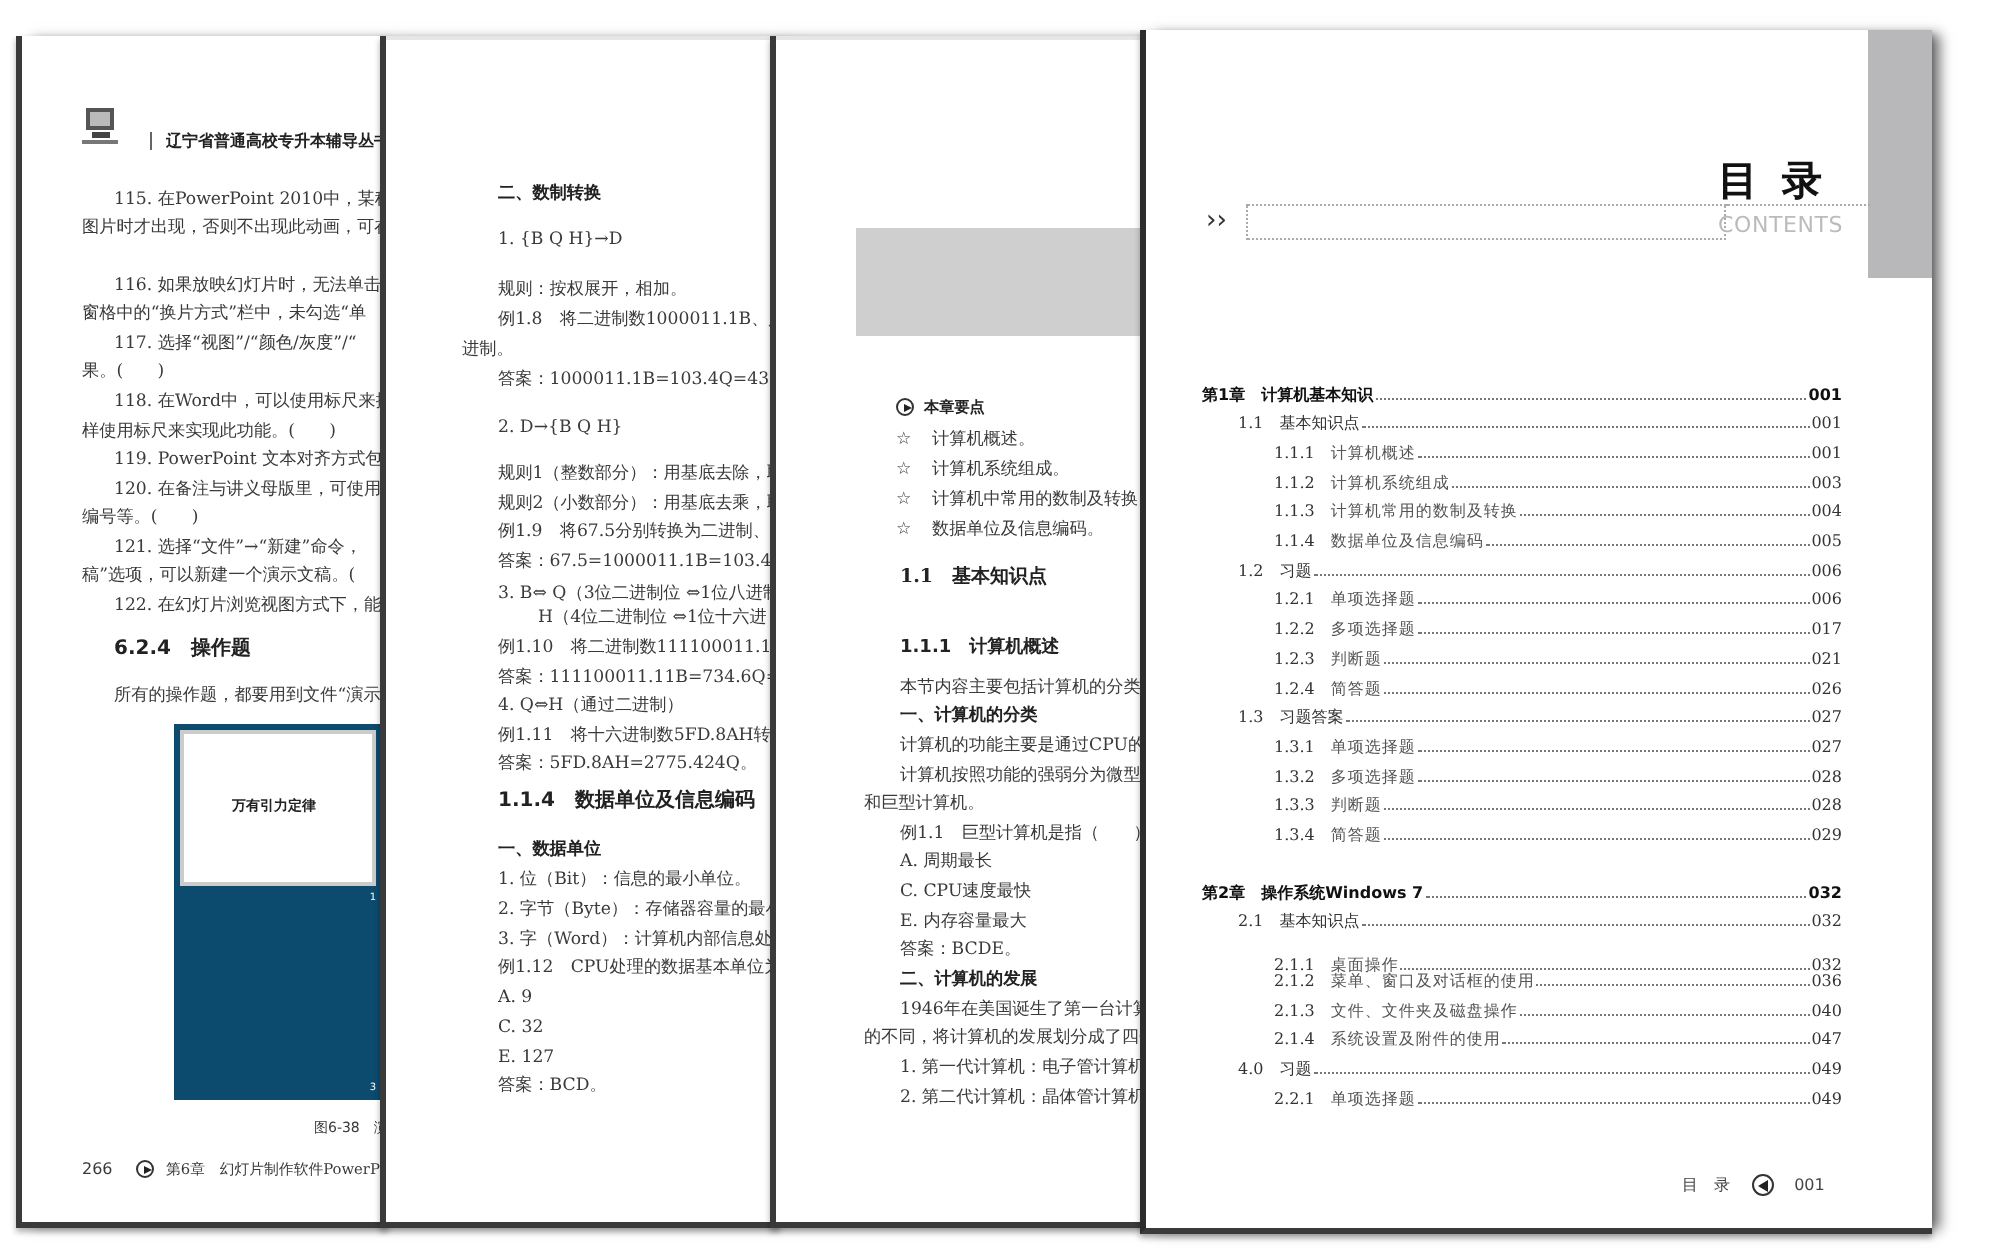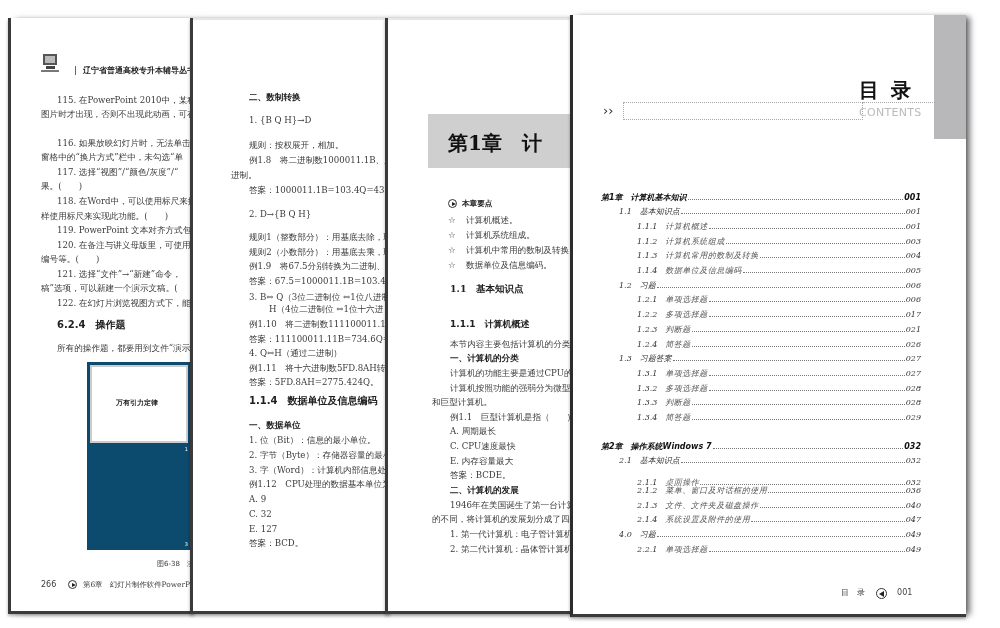--- a/index.html
+++ b/index.html
@@ -48,21 +48,21 @@
   .chapter-title { position:absolute; left:60px; top:112px; font-size:20px; font-weight:bold; color:#111; font-family:"DejaVu Serif", serif; white-space:nowrap; }
 
   
   .gray-tab { position:absolute; right:0; top:0; width:32px; height:124px; background:#b8b8bb; }
   .toc-title { position:absolute; left:286px; top:62px; font-size:20px; font-weight:bold; color:#111; font-family:"DejaVu Sans", sans-serif; letter-spacing: 12px; }
   .contents-label { position:absolute; left:286px; top:91px; font-size:11px; color:#bbb; font-family:"DejaVu Sans", sans-serif; letter-spacing:0.3px; }
   .dotted-box { position:absolute; left:50px; top:87px; width:240px; height:18px; border:1px dotted #aaa; }
   .dotted-line { position:absolute; left:290px; top:87px; width:72px; border-top:1px dotted #aaa; }
   .arrows { position:absolute; left:30px; top:88px; font-size:13px; color:#333; font-family:"DejaVu Sans", sans-serif; }
 
-  .toc-row { position:absolute; left:28px; width:320px; height:14px; display:flex; align-items:center; font-size:8px; color:#333;font-style:italic; }
+  .toc-row { position:absolute; left:28px; width:320px; height:14px; display:flex; align-items:center; font-size:8px; color:#333; }
   .toc-row .num { flex:0 0 auto; white-space:nowrap; }
   .toc-row .label { flex:0 0 auto; white-space:nowrap; margin-left:8px; }
   .toc-row .leader { flex:1 1 auto; border-bottom:1px dotted #777; margin:0 1px; height:1px; align-self:center; position:relative; top:2px; }
   .toc-row .page-no { flex:0 0 auto; font-size:8px; }
   .toc-row.level0 { font-weight:bold; color:#111; font-family:"DejaVu Sans", sans-serif; }
   .toc-row.level1 { padding-left:18px; }
   .toc-row.level2 { padding-left:36px; }
   .toc-row.level2 .label { color:#555; letter-spacing:0.5px; }
   .footer-toc { position:absolute; left:268px; top:572px; font-size:8px; color:#444; white-space:nowrap; }
 </style>
@@ -138,21 +138,20 @@
   <div class="txt" style="left:56px;top:460px;">例1.12　CPU处理的数据基本单位为字</div>
   <div class="txt" style="left:56px;top:475px;">A. 9</div>
   <div class="txt" style="left:56px;top:490px;">C. 32</div>
   <div class="txt" style="left:56px;top:505px;">E. 127</div>
   <div class="txt" style="left:56px;top:519px;">答案：BCD。</div>
 </div>
 
 <div class="page" id="p3">
   <div class="top-line"></div>
   <div class="chapter-band"></div>
-  <div class="chapter-title">第1章　计</div>
 
   <span class="play-icon" style="position:absolute;left:60px;top:181px;"></span>
   <div class="txt bold sans" style="left:74px;top:180px;font-size:7.6px;">本章要点</div>
 
   <div class="txt" style="left:60px;top:196px;">☆</div>
   <div class="txt" style="left:78px;top:196px;">计算机概述。</div>
   <div class="txt" style="left:60px;top:211px;">☆</div>
   <div class="txt" style="left:78px;top:211px;">计算机系统组成。</div>
   <div class="txt" style="left:60px;top:226px;">☆</div>
   <div class="txt" style="left:78px;top:226px;">计算机中常用的数制及转换。</div>

